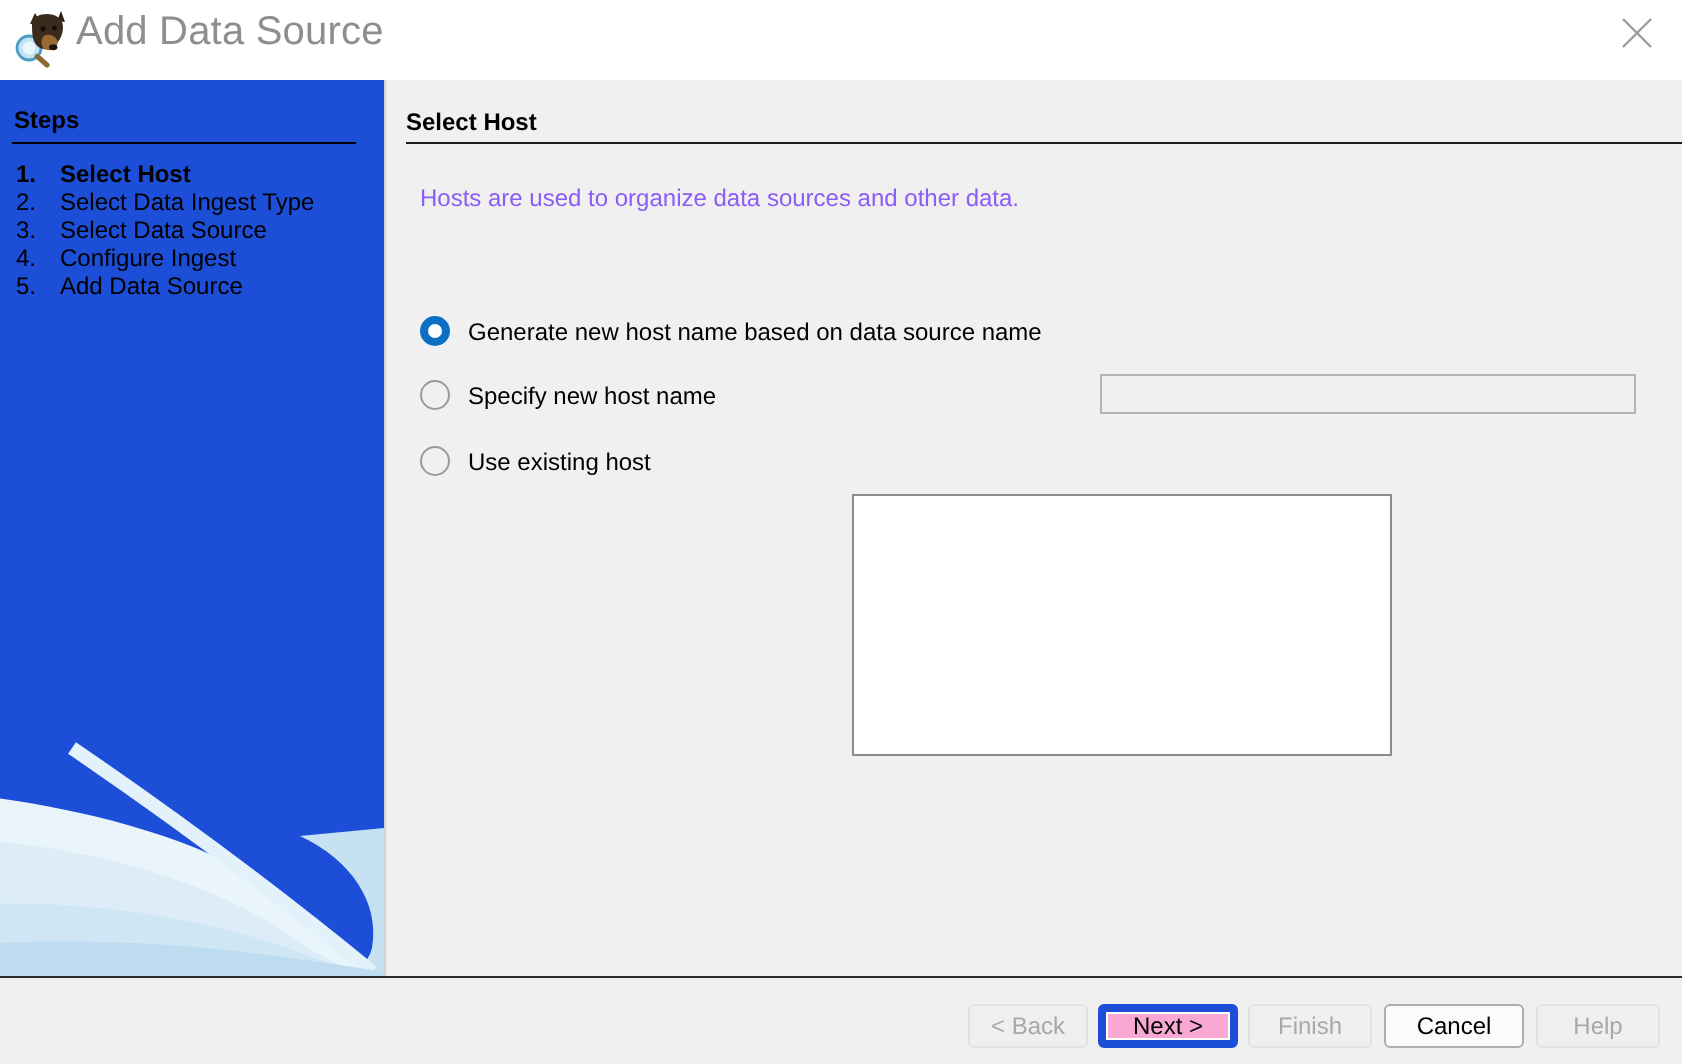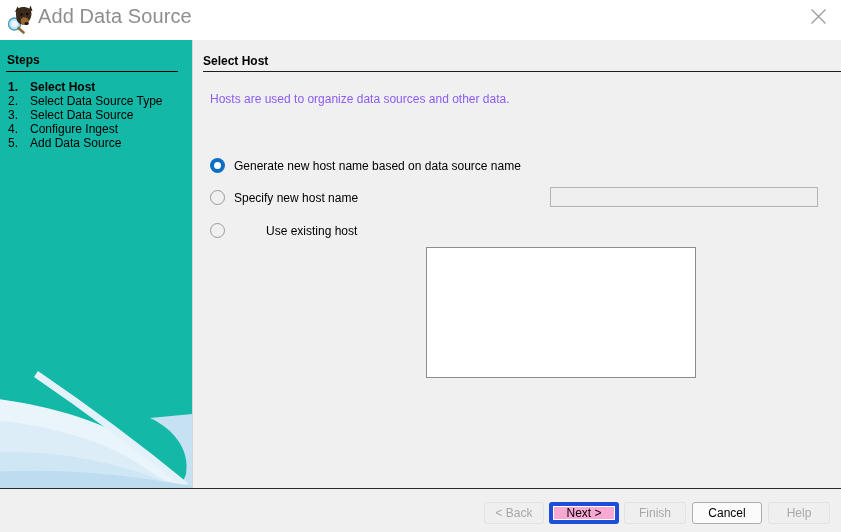--- a/index.html
+++ b/index.html
@@ -56,21 +56,21 @@
     cursor: default;
   }
   .close-btn svg { display: block; }
 
   
   .sidebar {
     position: absolute;
     left: 0; top: 40px;
     width: 192px;
     height: 448px;
-    background: #14b8a6;
+    background: #1d4ed8;
     overflow: hidden;
     padding-left: 35px;
   }
   .steps-title {
     position: absolute;
     left: 7px; top: 13px;
     font-size: 12px;
     font-weight: bold;
     color: #000000;
   }
@@ -296,21 +296,21 @@
     <div class="steps-title">Steps</div>
     <div class="steps-rule"></div>
 
     <div class="steps-list">
       <div class="step-row current">
         <span class="step-num">1.</span>
         <span class="step-label">Select Host</span>
       </div>
       <div class="step-row">
         <span class="step-num">2.</span>
-        <span class="step-label">Select Data Source Type</span>
+        <span class="step-label">Select Data Ingest Type</span>
       </div>
       <div class="step-row">
         <span class="step-num">3.</span>
         <span class="step-label">Select Data Source</span>
       </div>
       <div class="step-row">
         <span class="step-num">4.</span>
         <span class="step-label">Configure Ingest</span>
       </div>
       <div class="step-row">
@@ -341,21 +341,21 @@
       <span class="radio-label">Generate new host name based on data source name</span>
     </div>
 
     <div class="radio-row" style="left:17px; top:150px;">
       <span class="radio"></span>
       <span class="radio-label">Specify new host name</span>
     </div>
 
     <input class="hostname-field" type="text" value="" style="">
 
-    <div class="radio-row" style="left:17px; top:183px;gap:32px;">
+    <div class="radio-row" style="left:17px; top:183px;">
       <span class="radio"></span>
       <span class="radio-label">Use existing host</span>
     </div>
 
     <div class="host-list"></div>
   </div>
 
   <div class="bottom-rule"></div>
   <div class="bottombar">
     <div class="btn" id="btn-back">&lt; Back</div>

